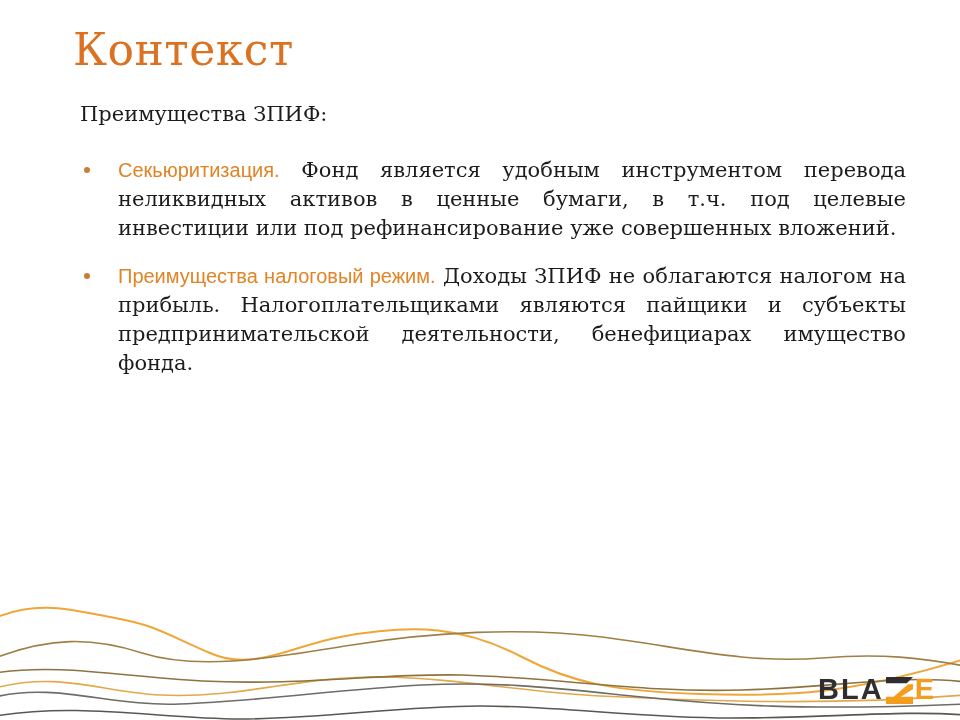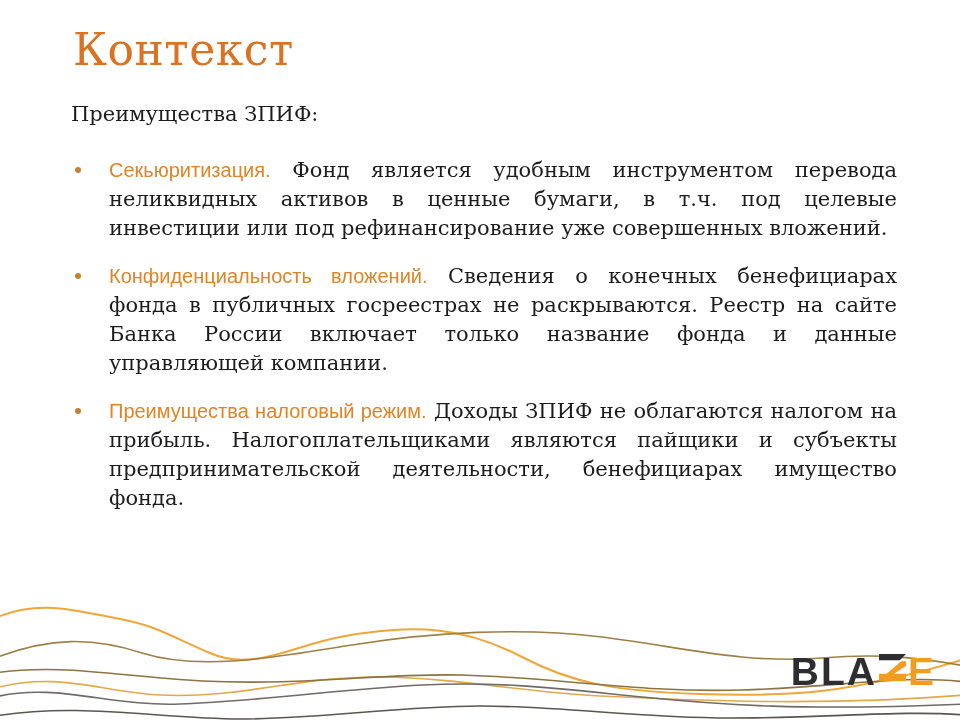--- a/index.html
+++ b/index.html
@@ -18,21 +18,21 @@
     font-family: "DejaVu Serif", serif;
     font-weight: normal;
     font-size: 44px;
     line-height: 52px;
     color: #db7222;
     letter-spacing: 0.5px;
   }
 
   .content {
     position: absolute;
-    left: 71px; top: 100px;
+    left: 80px; top: 100px;
     width: 832px;
     color: #1c1c1c;
     font-size: 21px;
     line-height: 29px;
   }
   .intro { margin: 0 0 27px 0; text-align: left; }
 
   ul.bullets { list-style: none; margin: 0; padding: 0; }
   li.bullet {
     position: relative;
@@ -57,49 +57,46 @@
   .waves {
     position: absolute;
     left: 0; bottom: 0;
     width: 960px; height: 135px;
     display: block;
     pointer-events: none;
   }
 
   .logo {
     position: absolute;
-    right: 26px; bottom: 29px;
+    right: 26px; bottom: 16px;
     display: flex;
-    align-items: flex-start;
+    align-items: center;
     font-family: "Liberation Sans", sans-serif;
     font-weight: bold;
-    font-size: 39px;
+    font-size: 29px;
     letter-spacing: 2px;
     line-height: 1;
   }
   .logo .bla { color: #2e2e30; }
   .logo .e  { color: #f39c1e; margin-left: 1px; letter-spacing: 0; }
   .logo svg { display: block; margin: 2px 1px 0 2px; }
 </style>
 </head>
 <body>
 
 <div class="slide">
 
   <h1 class="title">Контекст</h1>
 
   <div class="content">
     <p class="intro">Преимущества ЗПИФ:</p>
 
     <ul class="bullets">
       <li class="bullet">
         <span class="dot"></span><span class="lead">Секьюритизация.</span> <span>Фонд является удобным инструментом перевода неликвидных активов в ценные бумаги, в т.ч. под целевые инвестиции или под рефинансирование уже совершенных вложений.</span>
-      </li>
-      <li class="bullet">
-        <span class="dot"></span><span class="lead">Конфиденциальность вложений.</span> <span>Сведения о конечных бенефициарах фонда в публичных госреестрах не раскрываются. Реестр на сайте Банка России включает только название фонда и данные управляющей компании.</span>
       </li>
       <li class="bullet">
         <span class="dot"></span><span class="lead">Преимущества налоговый режим.</span> <span>Доходы ЗПИФ не облагаются налогом на прибыль. Налогоплательщиками являются пайщики и субъекты предпринимательской деятельности, бенефициарах имущество фонда.</span>
       </li>
     </ul>
   </div>
 
   <svg class="waves" viewBox="0 0 960 135" fill="none" xmlns="http://www.w3.org/2000/svg">
     <path d="M-5,33 C40,14 75,26 115,33 C155,40 168,50 210,68 C252,87 292,61 340,52 C415,38 465,42 522,72 C572,98 612,106 700,109 C790,112 850,109 965,74" stroke="#f0a637" stroke-width="2"></path>
     <path d="M-5,103 C60,86 100,107 160,110 C240,114 300,91 380,92 C460,93 520,107 600,111 C700,116 830,121 965,110" stroke="#e3a84a" stroke-width="1.6"></path>

